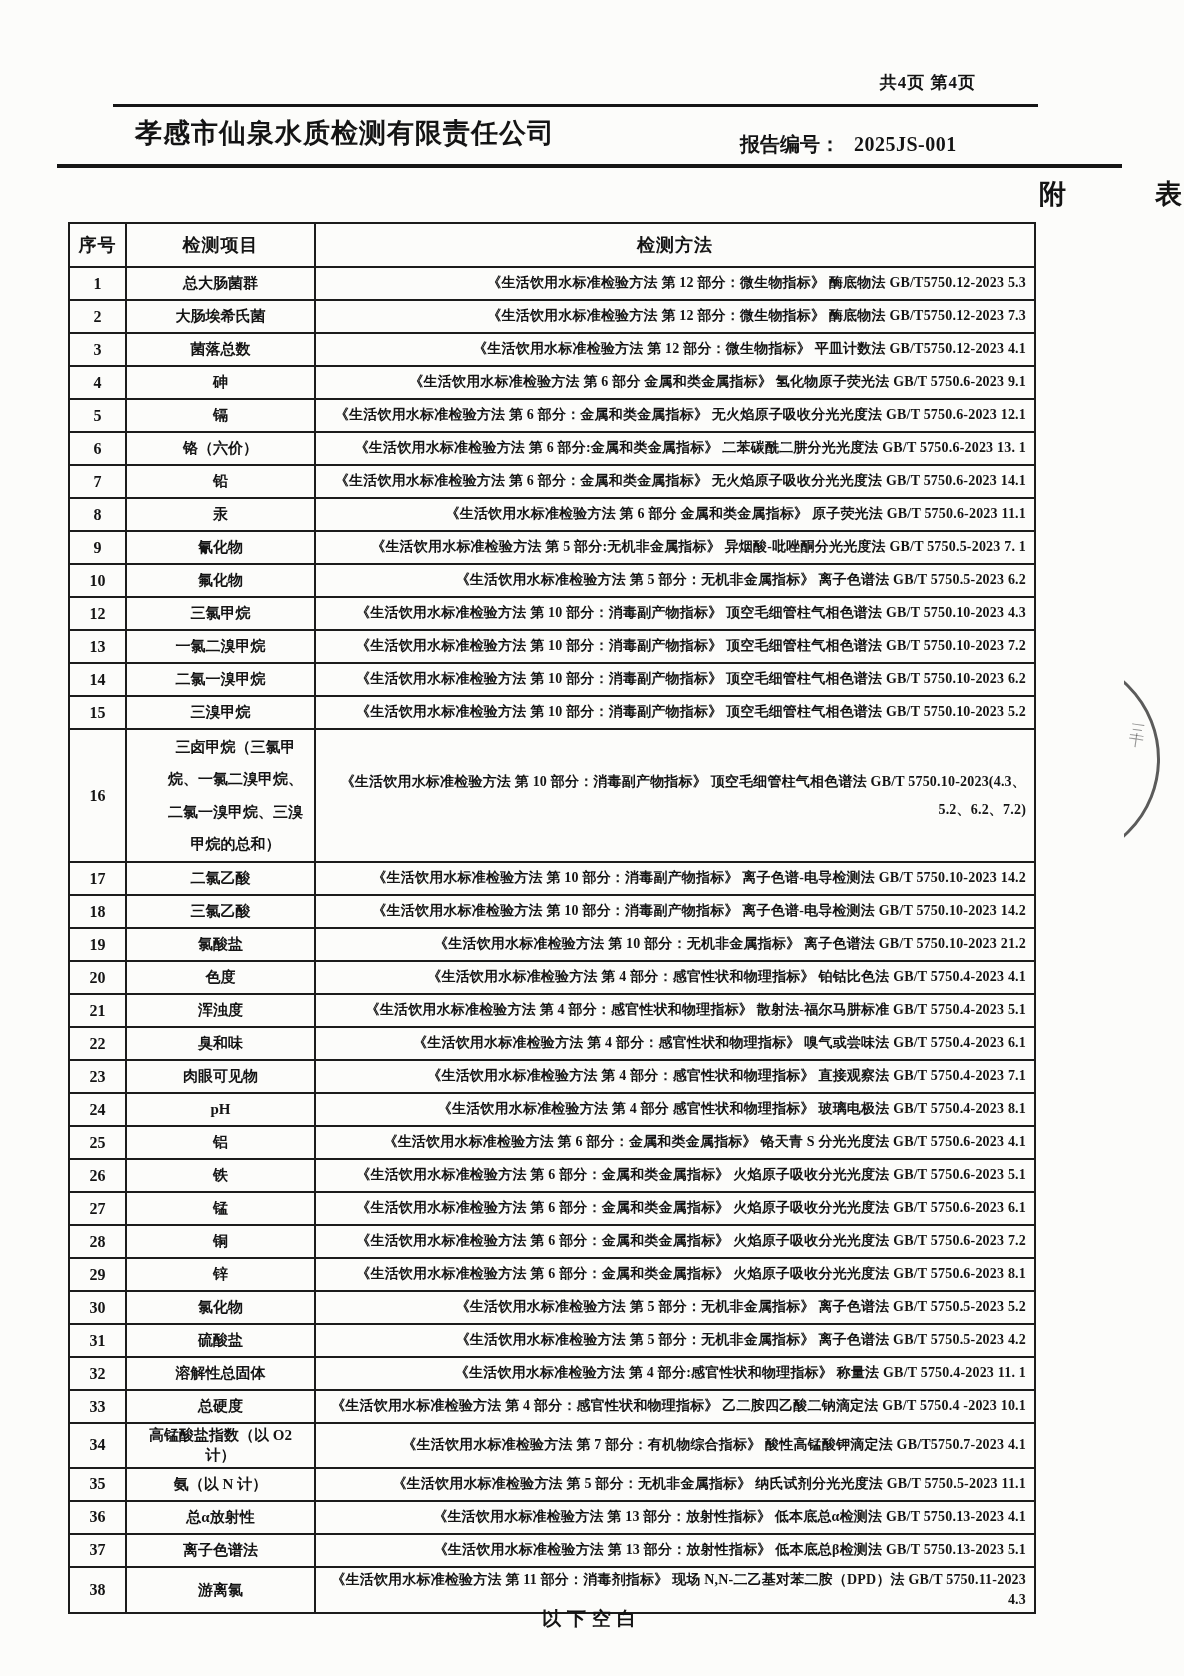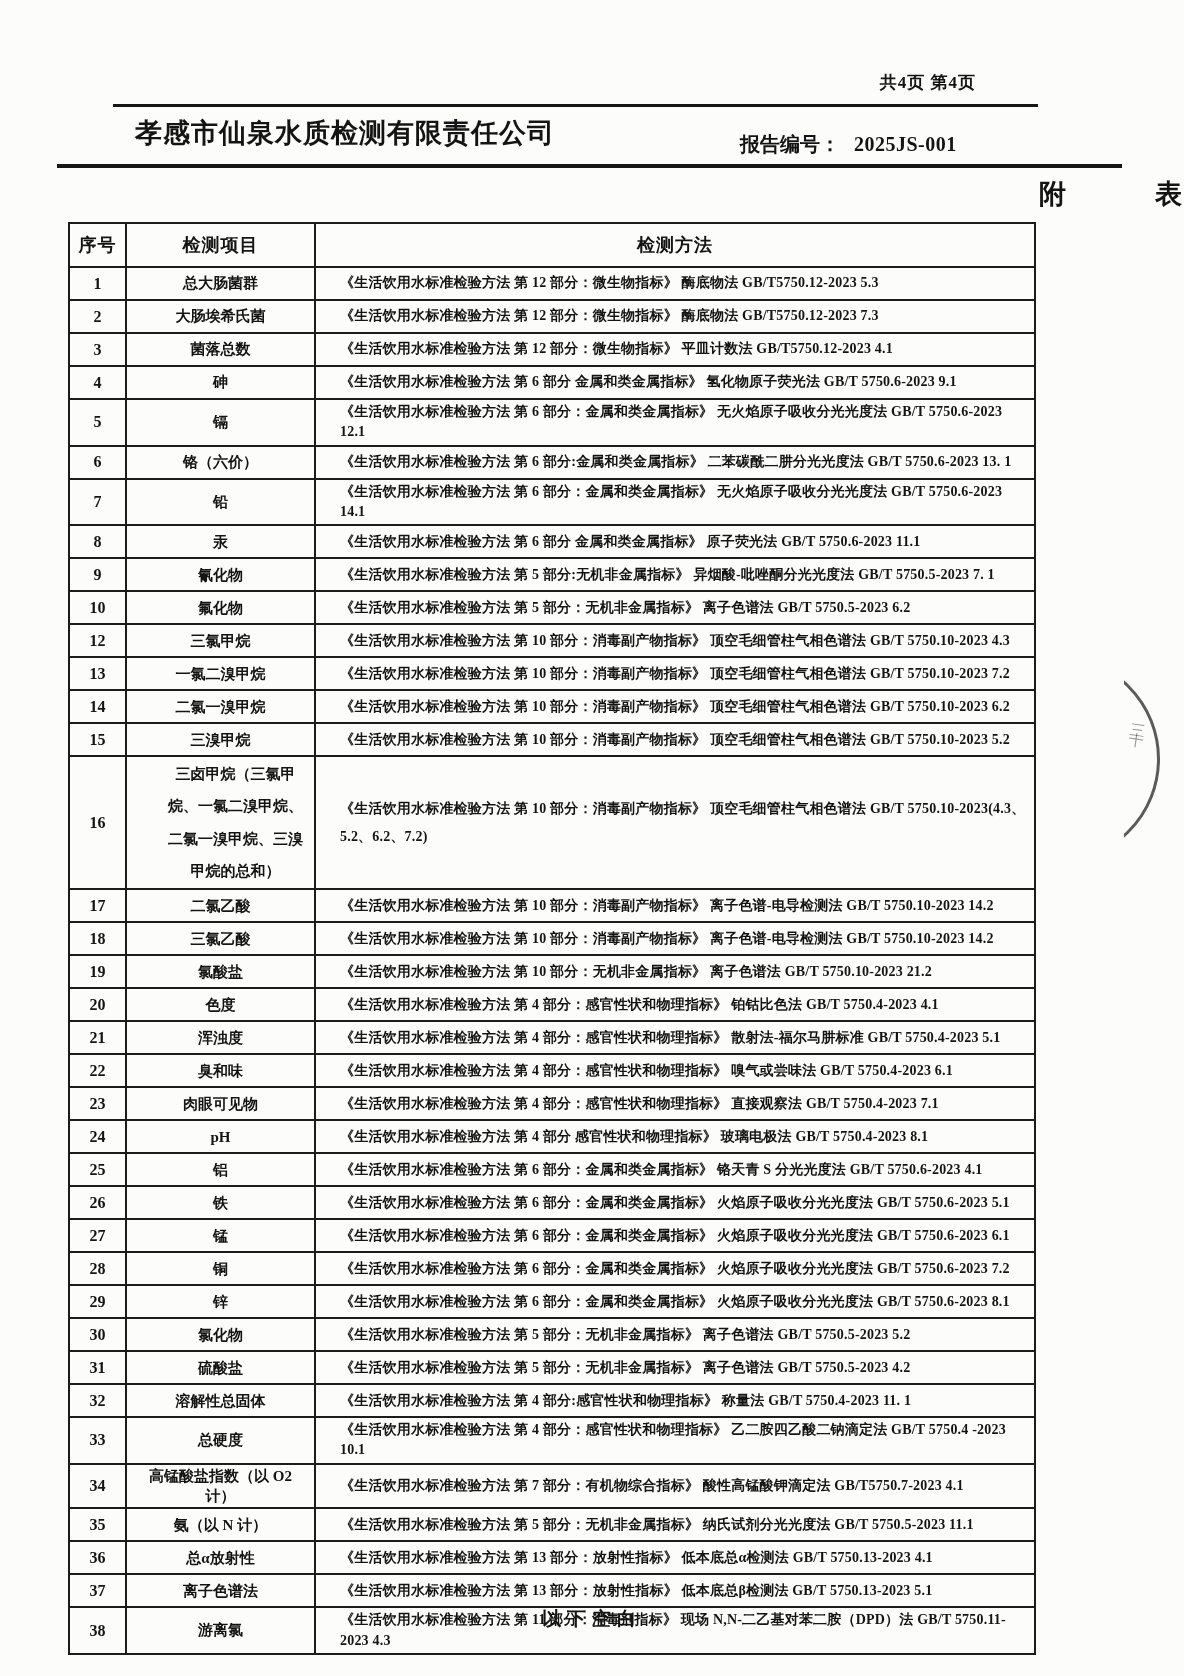--- a/index.html
+++ b/index.html
@@ -97,22 +97,22 @@
   td.item {
     text-align: center;
     font-size: 15px;
     font-weight: 600;
     padding: 1px 6px;
     line-height: 1.35;
   }
   td.method {
     font-size: 14px;
     font-weight: 600;
-    text-align: left;
-    padding: 2px 8px 2px 24px;
+    text-align: right;
+    padding: 2px 8px 2px 12px;
     line-height: 1.45;
     letter-spacing: 0.2px;
   }
   tr.tall td.item   { line-height: 2.15; padding-left: 36px; }
   tr.tall td.method { line-height: 2.0; font-family: Liberation Serif, serif; }
   .footer-note {
     position: absolute;
     left: 0;
     top: 1606px;
     width: 100%;

